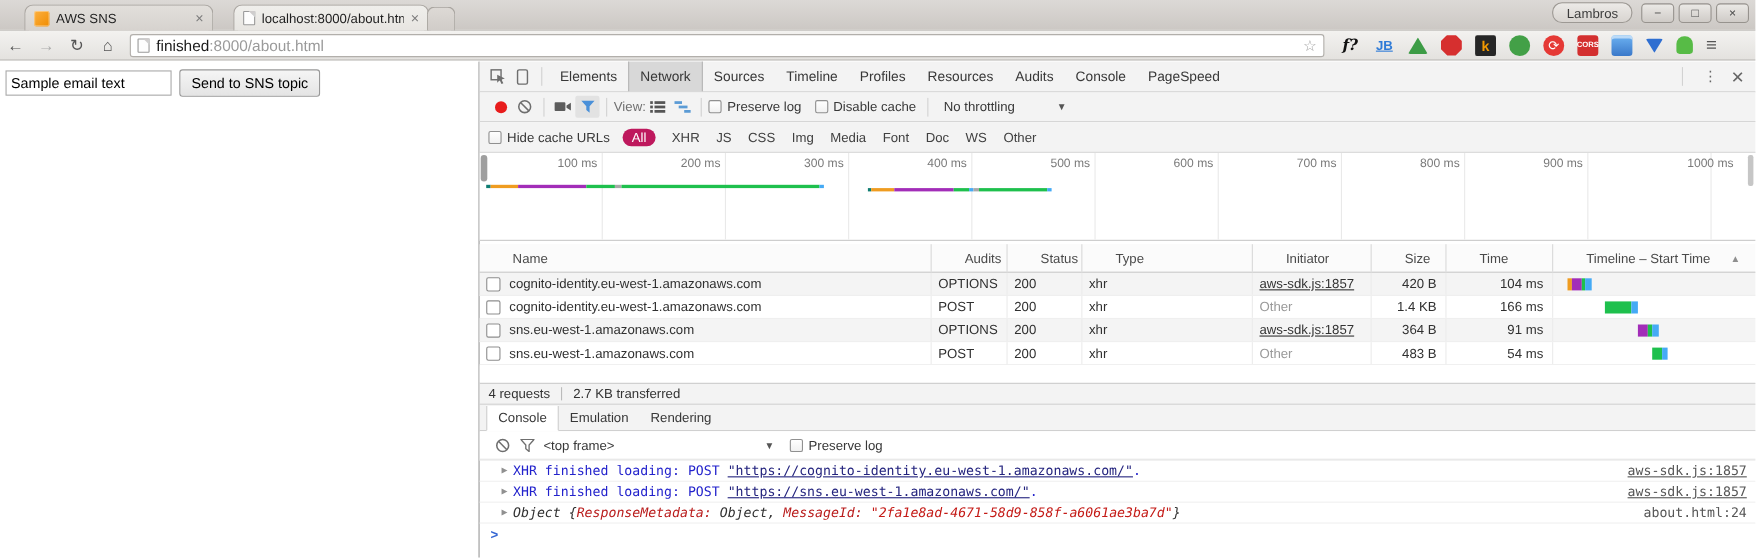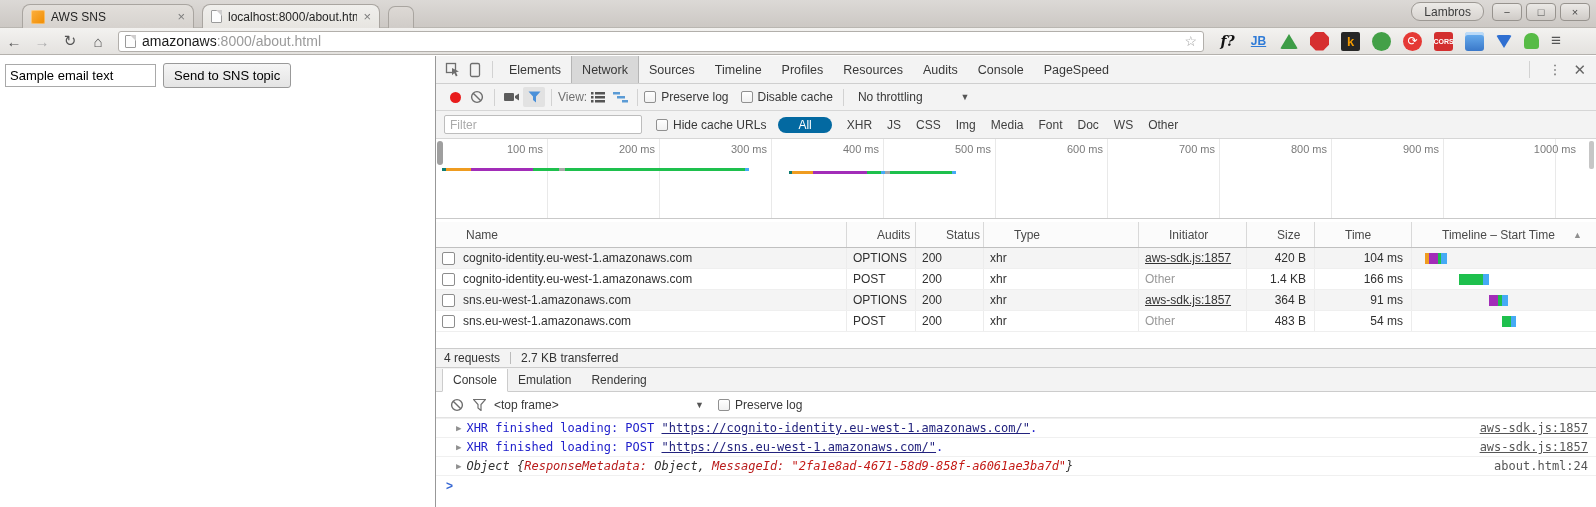--- a/index.html
+++ b/index.html
@@ -82,21 +82,21 @@
   .cb { width:12px; height:12px; border:1px solid #909090; border-radius:2px; background:linear-gradient(#fff,#f1f1f1); margin-right:5px; flex:none; }
   .throttle { margin-left:8px; display:flex; align-items:center; gap:38px; }
   .caret { font-size:9px; color:#555; }
 
   #filter-bar { height:28px; background:#f3f3f3; border-bottom:1px solid #d6d6d6; padding-left:8px; }
   #filter-input { width:198px; height:19px; border:1px solid #bdbdbd; border-radius:2px; font-size:12px; padding:0 5px;
     font-family:"Liberation Sans",sans-serif; color:#333; background:#fff; margin-right:14px; }
   #filter-input::placeholder { color:#aaa; }
   .pills { display:flex; align-items:center; gap:15px; margin-left:12px; }
   .pill { color:#404040; }
-  .pill.active { background:#0369a1; color:#fff; border-radius:9px; padding:1px 20px; }
+  .pill.active { background:#be185d; color:#fff; border-radius:9px; padding:1px 8px; }
 
   #overview { height:80px; position:relative; background:#fff; border-bottom:1px solid #c9c9c9; overflow:hidden; }
   .gridline { position:absolute; top:0; bottom:0; width:1px; background:#e9e9e9; }
   .ticklabel { position:absolute; top:4px; width:76px; text-align:right; font-size:11px; color:#7a7a7a; }
   .ov-bar { position:absolute; height:3px; display:flex; }
   .seg { height:100%; display:block; }
   #scrubber { position:absolute; left:1px; top:2px; width:6px; height:24px; background:#9f9f9f; border-radius:3px; }
   #ov-scroll { position:absolute; right:2px; top:2px; width:5px; height:28px; background:#c6c6c6; border-radius:2px; }
   .dt-gap { height:3px; }
 
@@ -146,21 +146,21 @@
 </head>
 <body>
 
 <div id="titlebar">
   <div id="tabstrip">
       <div class="btab" style="left: 22px; width: 172px;">
         <span class="fav-aws"></span>
         <span class="title">AWS SNS</span>
         <span class="tab-close">×</span>
       </div>
-      <div class="btab active" style="left: 202px; width: 178px;">
+      <div class="btab active" style="left: 212px; width: 178px;">
         <span class="fav-page"></span>
         <span class="title">localhost:8000/about.htm</span>
         <span class="tab-close">×</span>
       </div>
     </div>
   <div class="newtab-stub" style="left:388px"></div>
   <div id="user-pill">Lambros</div>
   <div class="winbtns">
     <div class="winbtn">−</div>
     <div class="winbtn">□</div>
@@ -169,21 +169,21 @@
 </div>
 
 <div id="toolbar">
   <span class="navbtn">←</span>
   <span class="navbtn disabled">→</span>
   <span class="navbtn">↻</span>
   <span class="navbtn">⌂</span>
   <div id="omnibox">
     <span class="fav-page"></span>
     <span style="white-space:nowrap">
-      <span class="host">amazonaws</span><span class="rest">:8000/about.html</span>
+      <span class="host">finished</span><span class="rest">:8000/about.html</span>
     </span>
     <span class="spring"></span>
     <span class="star">☆</span>
   </div>
   <div id="extensions">
       <span class="ext fn-script-icon">f?</span>
       <span class="ext jb-icon">JB</span>
       <span class="ext drive-icon"></span>
       <span class="ext stop-hand-icon"></span>
       <span class="ext k-icon">k</span>
@@ -287,21 +287,20 @@
     <span class="cb"></span>
     <span>Disable cache</span>
     <span class="sep" style="margin-left:10px"></span>
     <span class="throttle">
       <span>No throttling</span>
       <span class="caret">▼</span>
     </span>
   </div>
 
   <div id="filter-bar" class="bar">
-    <input id="filter-input" placeholder="Filter" style="">
     <span class="cb"></span>
     <span>Hide cache URLs</span>
     <span class="pills" id="pill-list">
         <span class="pill active">All</span>
         <span class="pill">XHR</span>
         <span class="pill">JS</span>
         <span class="pill">CSS</span>
         <span class="pill">Img</span>
         <span class="pill">Media</span>
         <span class="pill">Font</span>

